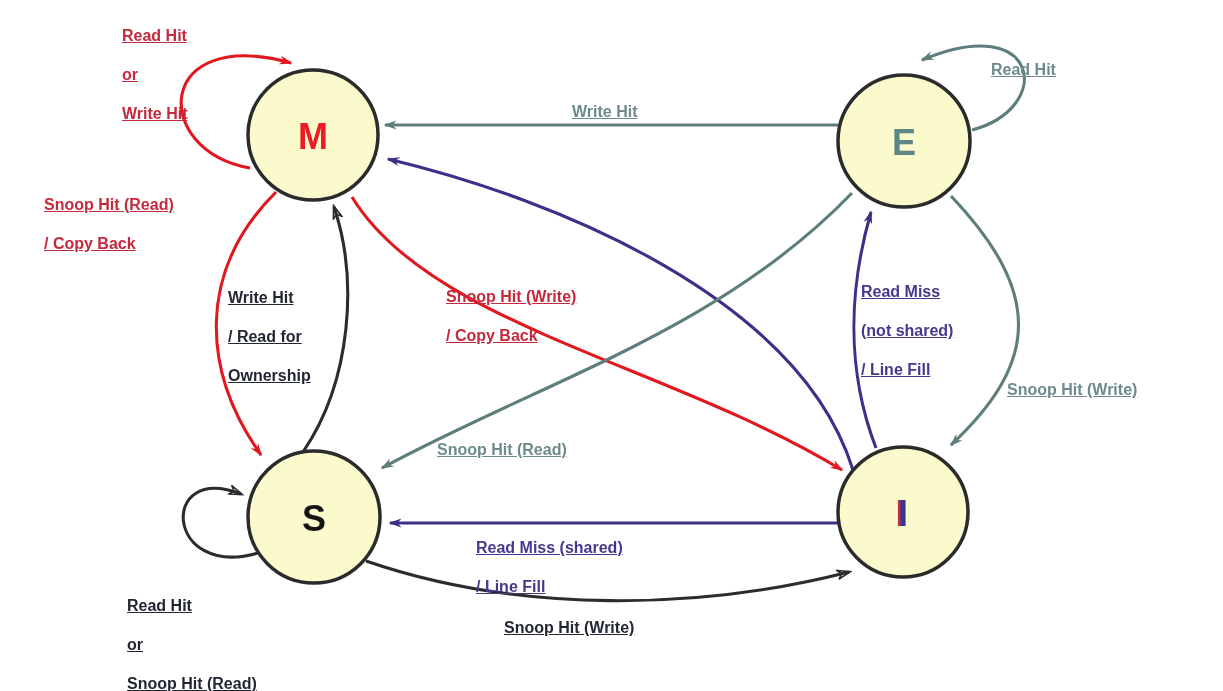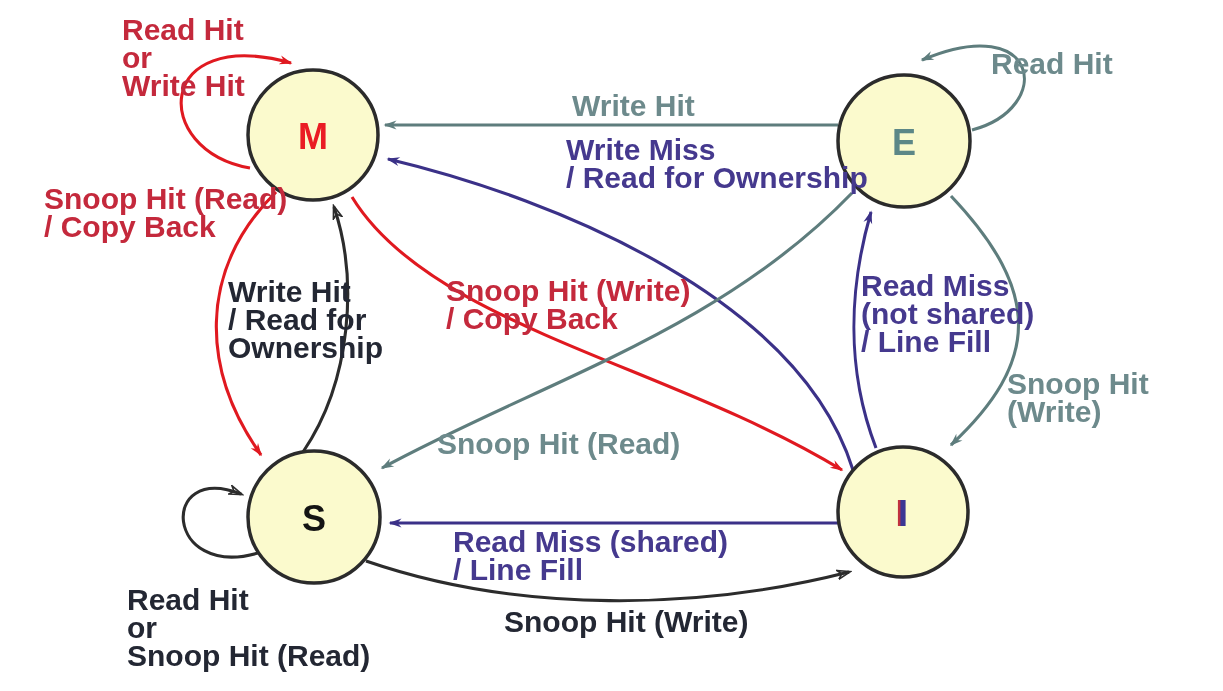--- a/index.html
+++ b/index.html
@@ -26,24 +26,25 @@
     font-weight: bold;
     line-height: 1;
     user-select: none;
   }
   .letter-m { color: #ea1c24; }
   .letter-e { color: #5c8787; }
   .letter-s { color: #141414; }
   .letter-i { color: #3b3694; text-shadow: -2.5px 0 0 #c0303f; }
   .lbl {
     position: absolute;
-    font-size: 30px;
+    font-size: 16px;
     font-weight: bold;
-    line-height: 28px;
+    line-height: 39px;
     white-space: pre-line;
+    text-decoration: underline;
   }
   .lbl.red    { color: #c4293c; }
   .lbl.slate  { color: #6d8a8c; }
   .lbl.purple { color: #45398e; }
   .lbl.black  { color: #232733; }
 </style>
 </head>
 <body>
 
 <div id="stage">
@@ -103,35 +104,33 @@
 
   <div class="state-letter letter-m" style="left:313px; top:138px;">M</div>
   <div class="state-letter letter-e" style="left:904px; top:144px;">E</div>
   <div class="state-letter letter-s" style="left:314px; top:520px;">S</div>
   <div class="state-letter letter-i" style="left:903px; top:515px;">I</div>
 
   <div class="lbl red" style="left:122px; top:16px;">Read Hit
 or
 Write Hit</div>
   <div class="lbl slate" style="left:572px; top:92px;">Write Hit</div>
-  <div class="lbl purple" style="left:566px; top:136px;">Write Miss
-/ Read for Ownership</div>
   <div class="lbl red" style="left:44px; top:185px;">Snoop Hit (Read)
 / Copy Back</div>
   <div class="lbl black" style="left:228px; top:278px;">Write Hit
 / Read for
 Ownership</div>
   <div class="lbl red" style="left:446px; top:277px;">Snoop Hit (Write)
 / Copy Back</div>
   <div class="lbl slate" style="left:991px; top:50px;">Read Hit</div>
   <div class="lbl purple" style="left:861px; top:272px;">Read Miss
 (not shared)
 / Line Fill</div>
   <div class="lbl slate" style="left:1007px; top:370px;">Snoop Hit (Write)</div>
   <div class="lbl slate" style="left:437px; top:430px;">Snoop Hit (Read)</div>
-  <div class="lbl purple" style="left:453px; top:528px;">Read Miss (shared)
+  <div class="lbl purple" style="left:476px; top:528px;">Read Miss (shared)
 / Line Fill</div>
   <div class="lbl black" style="left:504px; top:608px;">Snoop Hit (Write)</div>
   <div class="lbl black" style="left:127px; top:586px;">Read Hit
 or
 Snoop Hit (Read)</div>
 
 </div>
 
 </body></html>

